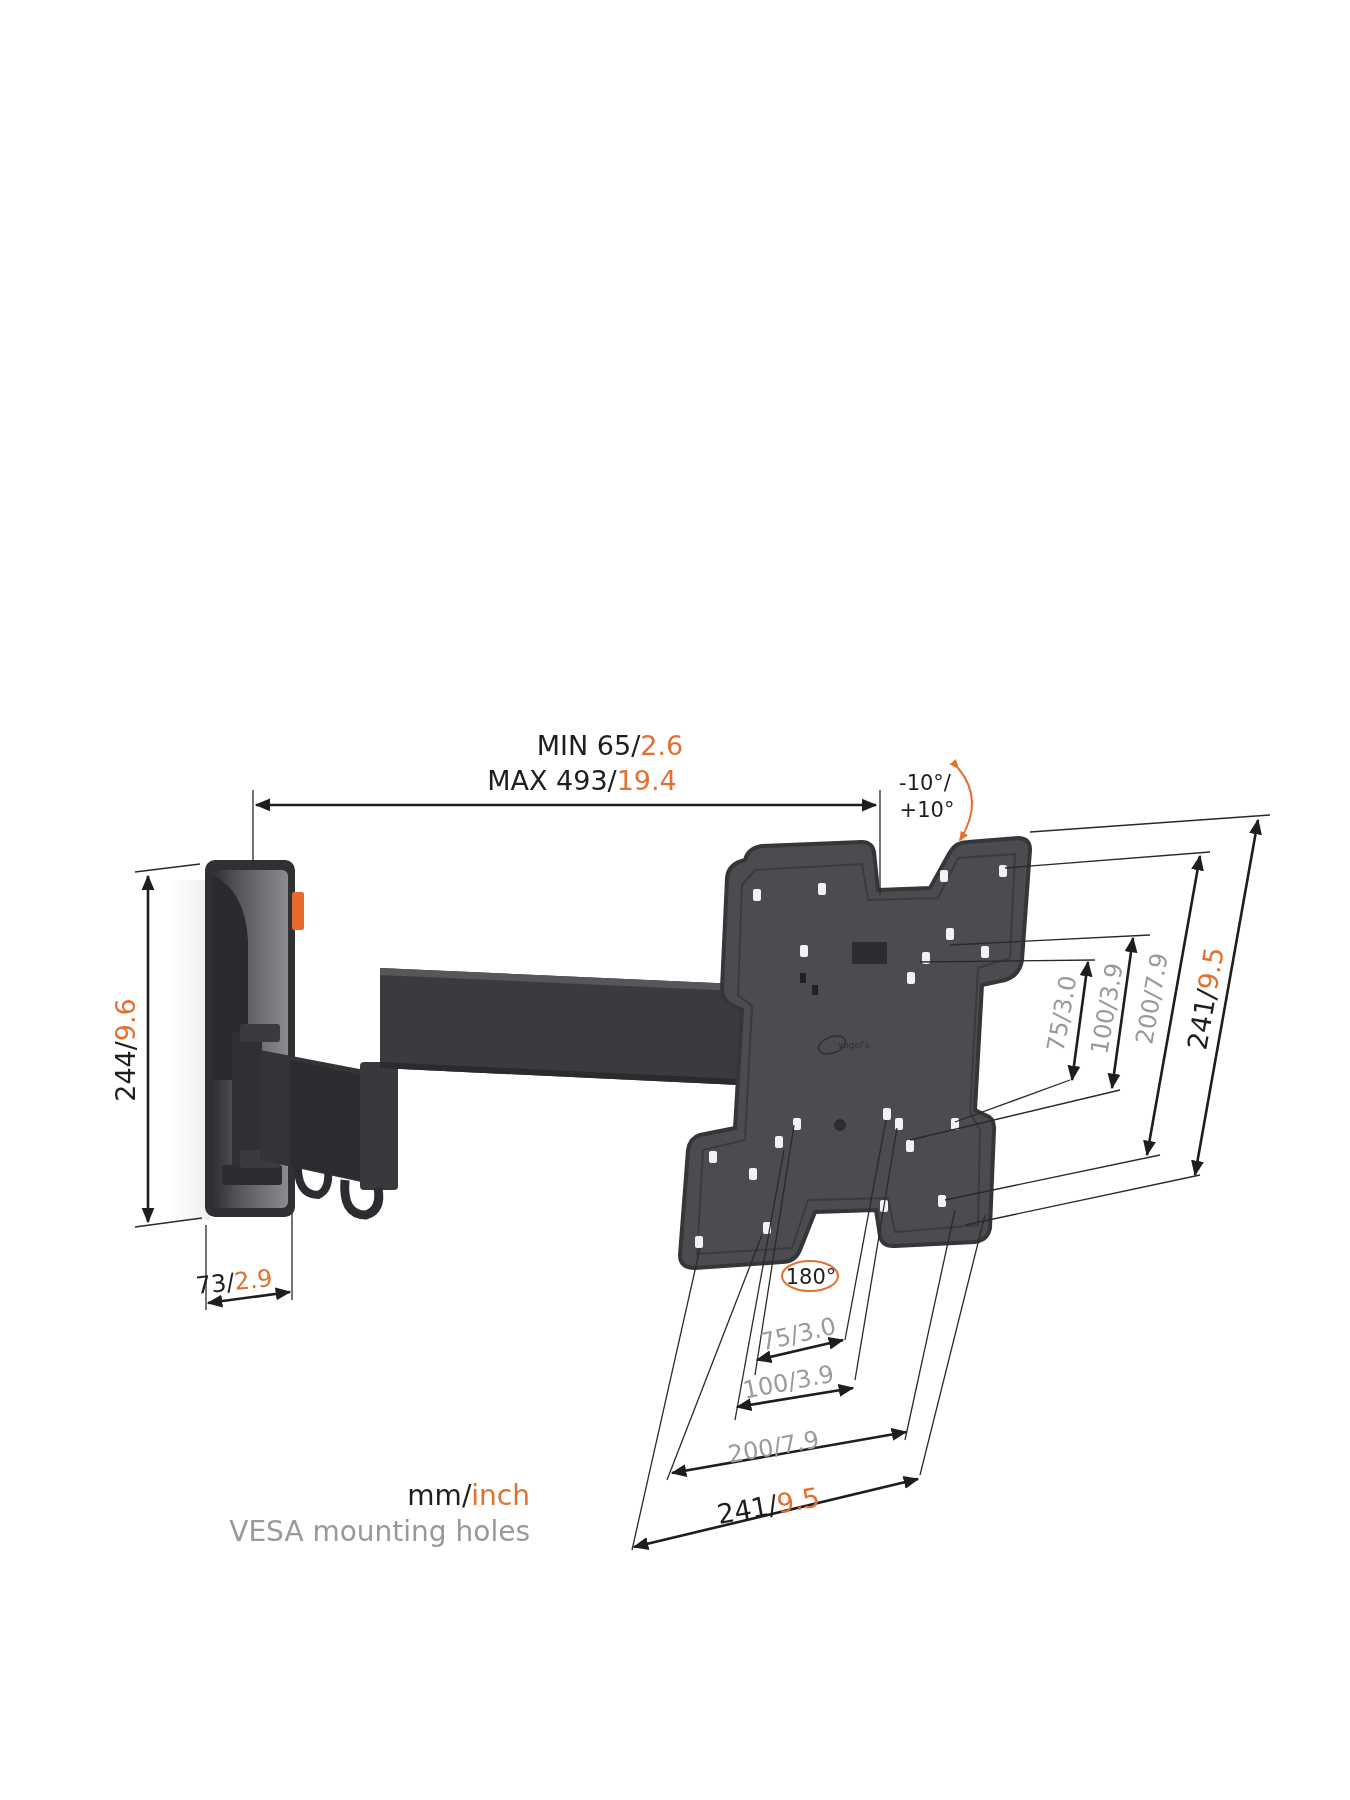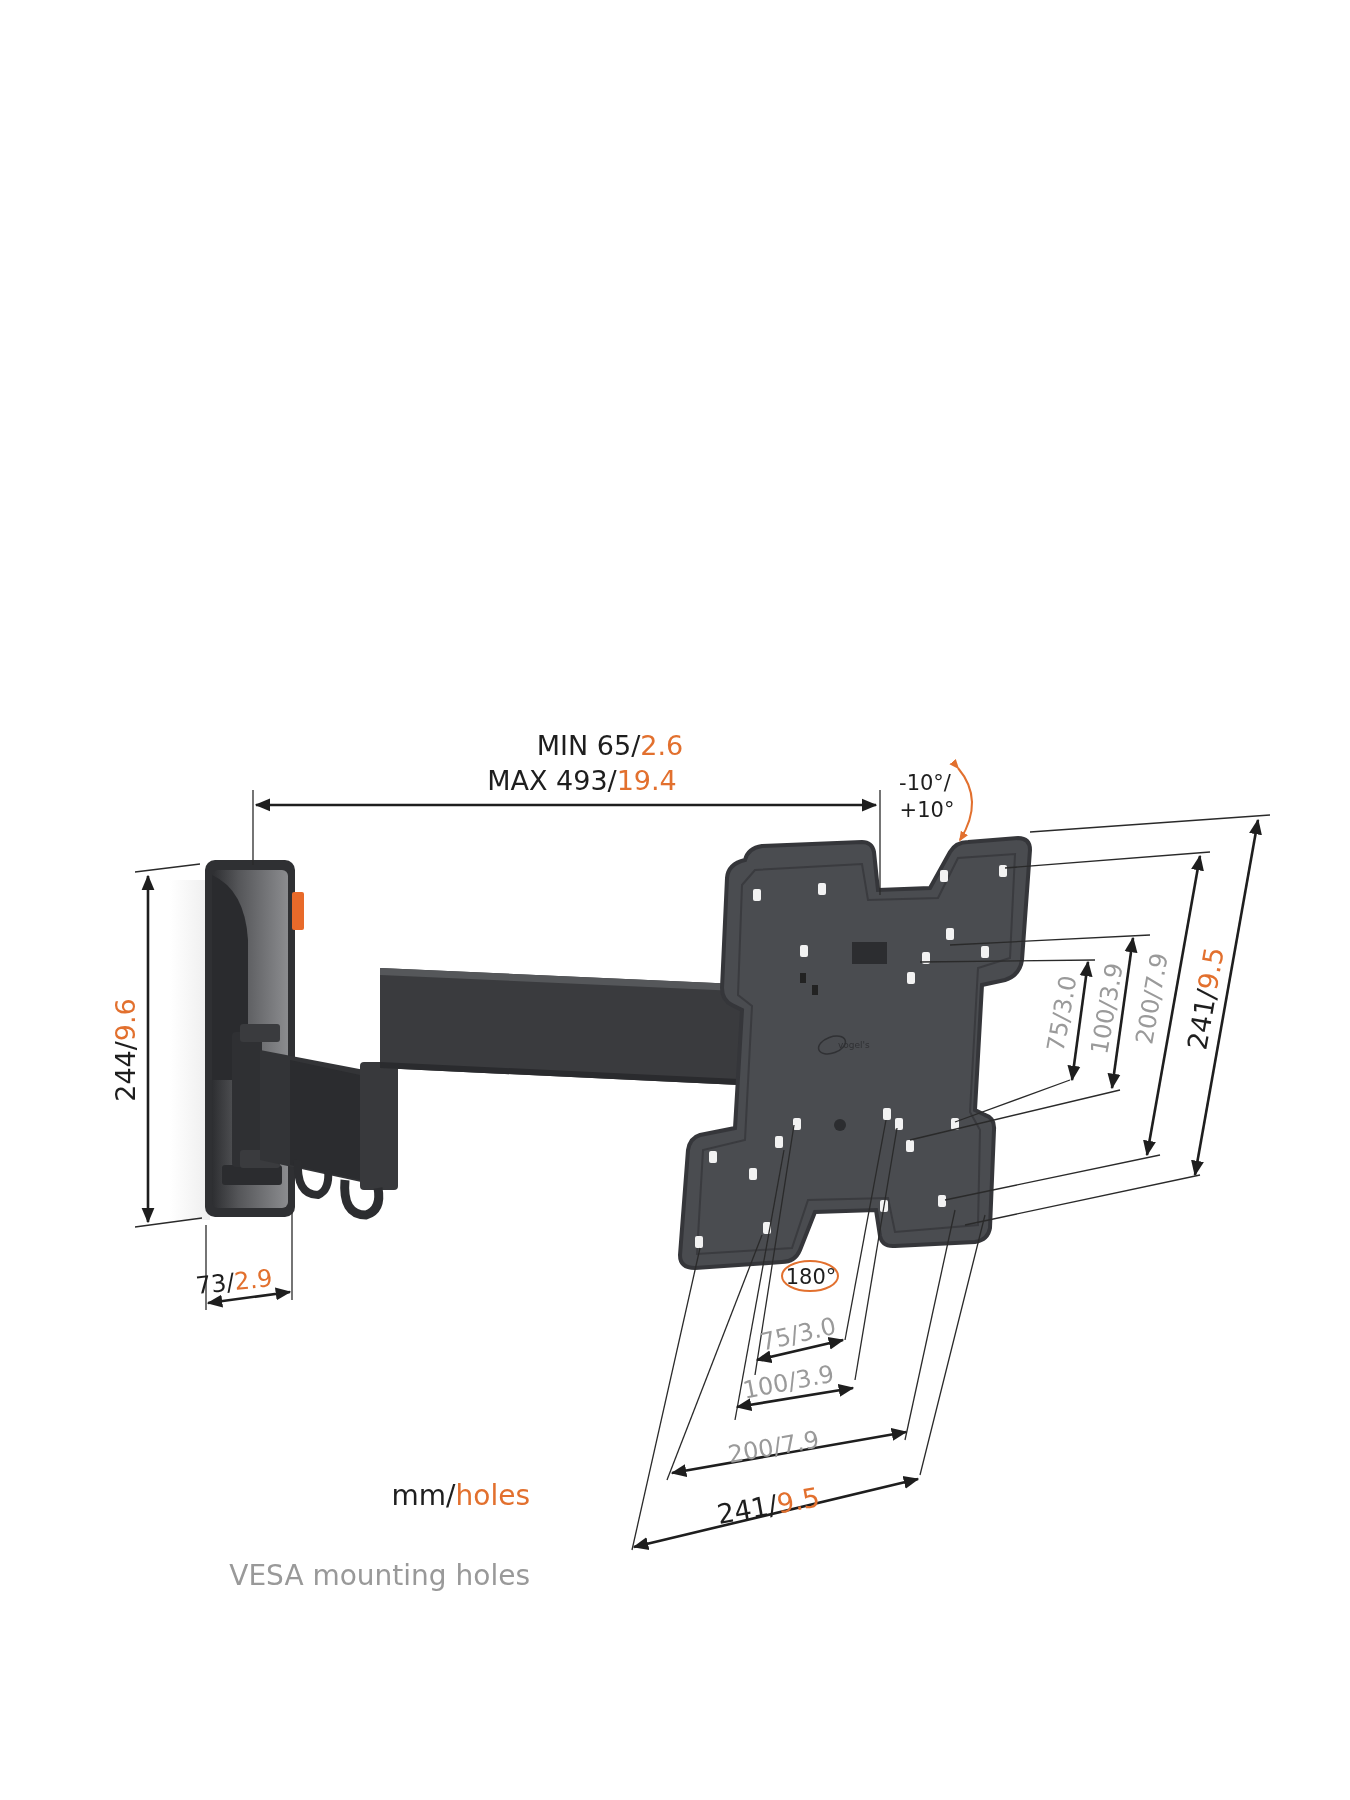--- a/index.html
+++ b/index.html
@@ -9,21 +9,21 @@
   .lbl { font-family: "DejaVu Sans", sans-serif; }
   .dark { fill: #1e1e1e; }
   .orange { fill: #e2702e; }
   .grey { fill: #9a9a9a; }
   .dim-line { stroke: #2a2a2a; stroke-width: 1.3; fill: none; }
   .dim-arrow { stroke: #1e1e1e; stroke-width: 2.6; fill: none; }
   .legend { position: absolute; left: 160px; top: 1478px; width: 370px; text-align: right;
             font-family: "DejaVu Sans", sans-serif; line-height: 36px; }
   .legend .units { font-size: 28px; color: #1e1e1e; }
   .legend .units .inch { color: #e2702e; }
-  .legend .vesa { font-size: 28px; color: #999999; margin-top: 44px; }
+  .legend .vesa { font-size: 28px; color: #999999; }
 </style>
 </head>
 <body>
 
 <svg id="diagram" viewBox="0 0 1350 1800" xmlns="http://www.w3.org/2000/svg">
   <defs>
     <marker id="ah" viewBox="0 0 12 12" refX="11" refY="6" markerWidth="6" markerHeight="6" orient="auto-start-reverse">
       <path d="M0,1 L12,6 L0,11 z" fill="#1e1e1e"></path>
     </marker>
     <marker id="aho" viewBox="0 0 12 12" refX="10" refY="6" markerWidth="5" markerHeight="5" orient="auto">
@@ -195,15 +195,15 @@
     <text class="lbl grey" font-size="24" text-anchor="middle" transform="translate(800 1342) rotate(-13)">75/3.0</text>
     <text class="lbl grey" font-size="24" text-anchor="middle" transform="translate(790 1390) rotate(-11)">100/3.9</text>
     <text class="lbl grey" font-size="24" text-anchor="middle" transform="translate(775 1455) rotate(-10)">200/7.9</text>
     <text class="lbl" font-size="27" text-anchor="middle" transform="translate(770 1515) rotate(-10)">
       <tspan class="dark">241/</tspan><tspan class="orange">9.5</tspan>
     </text>
   </g>
 </svg>
 
 <div class="legend">
-  <div class="units"><span>mm/</span><span class="inch">holes</span></div>
+  <div class="units"><span>mm/</span><span class="inch">inch</span></div>
   <div class="vesa">VESA mounting holes</div>
 </div>
 
 </body></html>

